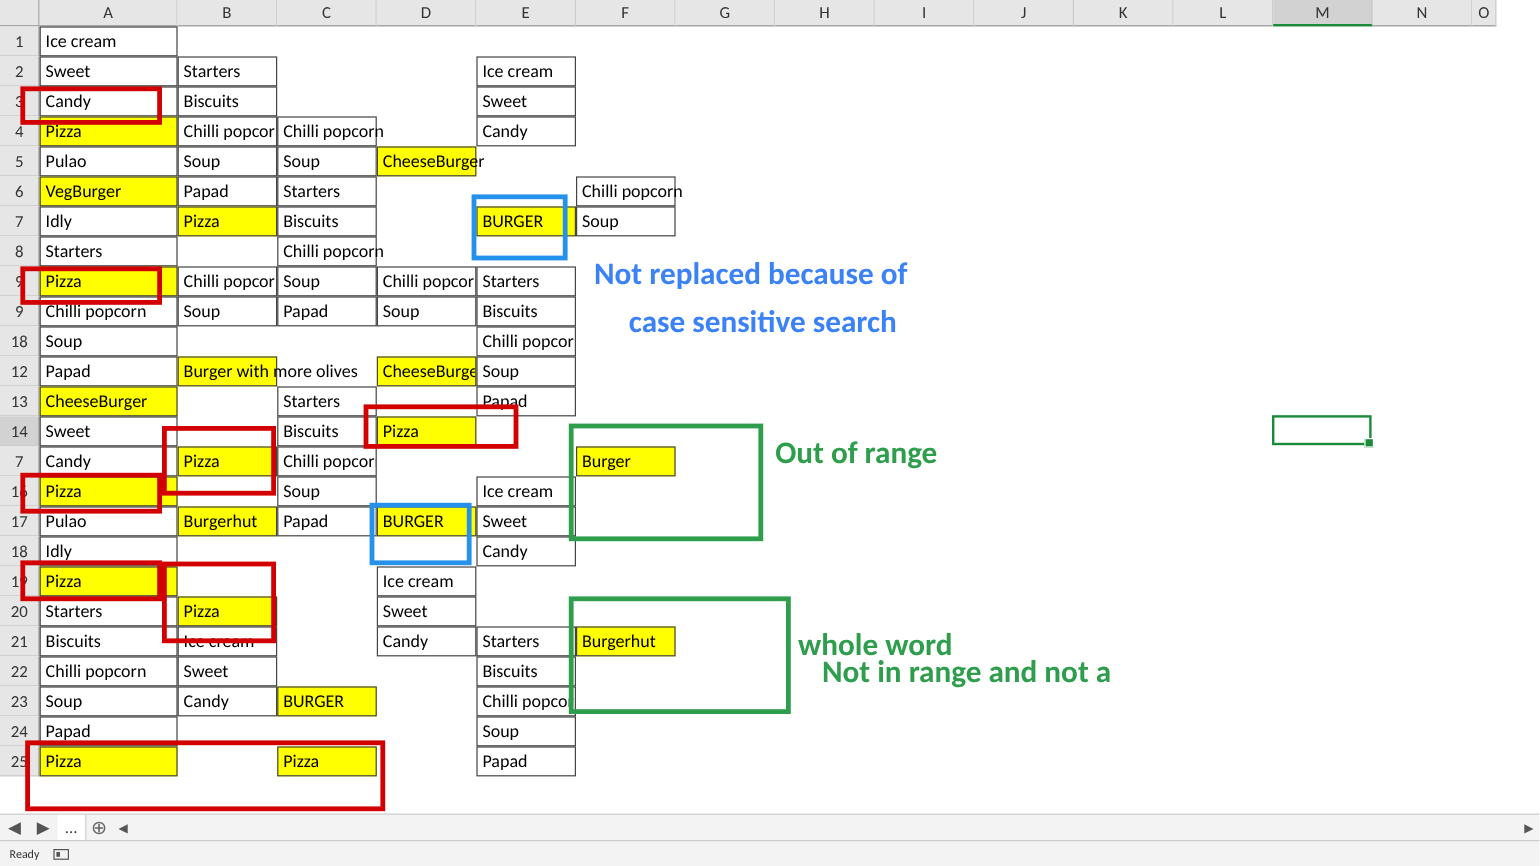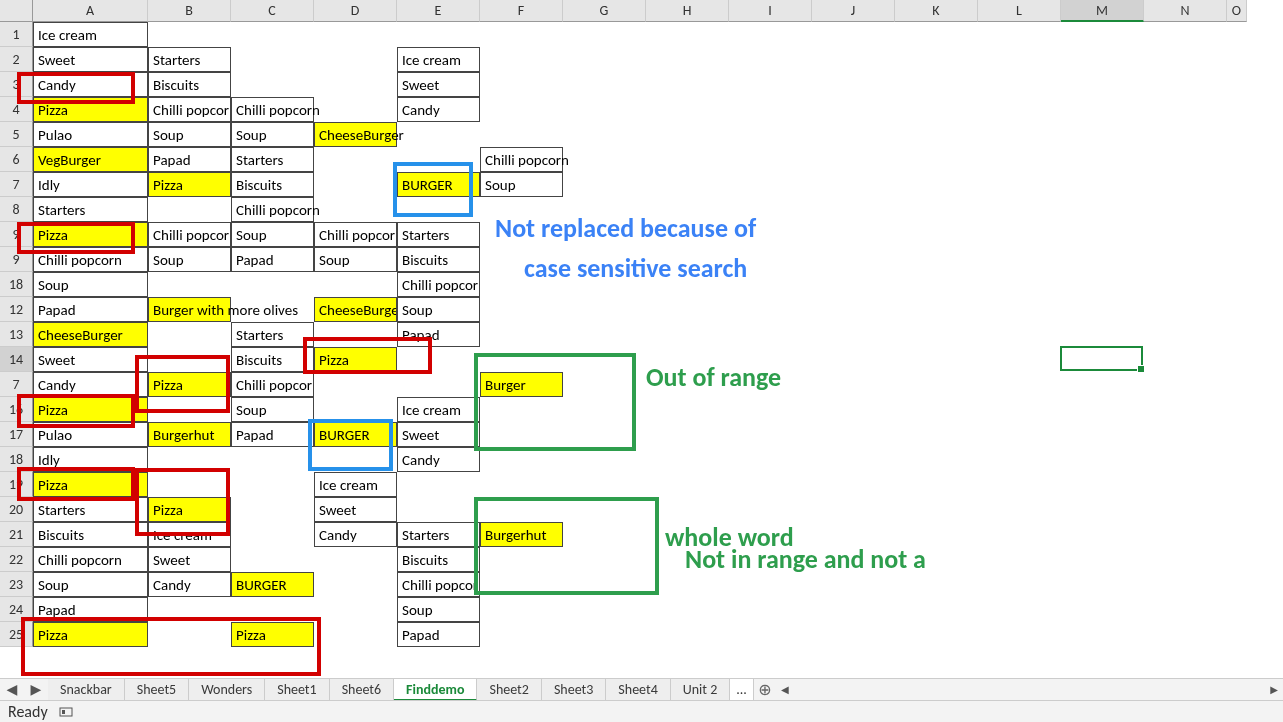--- a/index.html
+++ b/index.html
@@ -28,21 +28,21 @@
 .t-green { color: #2e9e4d; }
 .tabs-bar { position: absolute; bottom: 22px; left: 0; right: 0; height: 22px; background: #f3f3f3; border-top: 1px solid #ccc; display: flex; align-items: center; }
 .tab-nav { width: 24px; height: 22px; display: flex; align-items: center; justify-content: center; color: #555; cursor: pointer; }
 .tab { padding: 2px 12px; height: 22px; line-height: 18px; font-size: 14px; color: #3a3a3a; cursor: pointer; border-right: 1px solid #ccc; background: #fff; }
 .tab.active { background: #fff; color: #1b8a3a; border-bottom: 2px solid #1b8a3a; font-weight: 600; }
 .tab.inactive { background: #eee; }
 .tab.more { padding: 2px 6px; }
 .add-sheet { width: 22px; height: 22px; display: flex; align-items: center; justify-content: center; color: #666; cursor: pointer; font-size: 16px; }
 .scroll-h { flex: 1; display: flex; align-items: center; justify-content: space-between; padding: 0 2px; }
 .scroll-arrow { width: 14px; height: 14px; color: #555; cursor: pointer; font-size: 10px; text-align: center; line-height: 14px; }
-.status-bar { position: absolute; bottom: 0; left: 0; right: 0; height: 22px; background: #f3f3f3; border-top: 1px solid #ccc; display: flex; align-items: center; padding: 0 8px; gap: 10px; font-size: 16px; color: #333; }
+.status-bar { position: absolute; bottom: 0; left: 0; right: 0; height: 22px; background: #f3f3f3; border-top: 1px solid #ccc; display: flex; align-items: center; padding: 0 8px; gap: 10px; font-size: 10px; color: #333; }
 .status-icon { width: 16px; height: 16px; }
 </style>
 </head>
 <body>
 
 <div class="grid-area">
   <div class="corner"></div>
   <div class="col-headers" id="colHeaders">
       <div class="col-header" style="width: 115px;">A</div>
       <div class="col-header" style="width: 83px;">B</div>
@@ -172,32 +172,20 @@
       <div class="cell bordered yellow" style="left: 0px; top: 600px; width: 115px; height: 25px;">Pizza</div>
       <div class="cell bordered yellow" style="left: 198px; top: 600px; width: 83px; height: 25px;">Pizza</div>
       <div class="cell bordered" style="left: 364px; top: 600px; width: 83px; height: 25px;">Papad</div>
       <div class="active-cell" style="left: 1027px; top: 324px; width: 83px; height: 25px;"></div>
     </div>
 </div>
 
 <div class="tabs-bar">
   <div class="tab-nav">◀</div>
   <div class="tab-nav">▶</div>
-  <div id="tabs" style="display:flex">
-      <div class="tab inactive">Snackbar</div>
-      <div class="tab inactive">Sheet5</div>
-      <div class="tab inactive">Wonders</div>
-      <div class="tab inactive">Sheet1</div>
-      <div class="tab inactive">Sheet6</div>
-      <div class="tab active">Finddemo</div>
-      <div class="tab inactive">Sheet2</div>
-      <div class="tab inactive">Sheet3</div>
-      <div class="tab inactive">Sheet4</div>
-      <div class="tab inactive">Unit 2</div>
-    </div>
   <div class="tab more">...</div>
   <div class="add-sheet">⊕</div>
   <div class="scroll-h">
     <span class="scroll-arrow">◀</span>
     <span class="scroll-arrow">▶</span>
   </div>
 </div>
 
 <div class="status-bar">
   <span>Ready</span>

